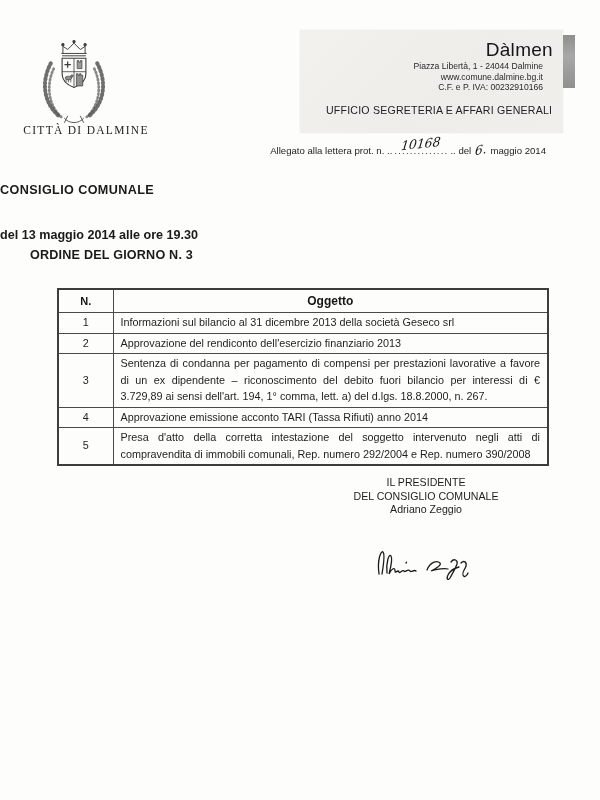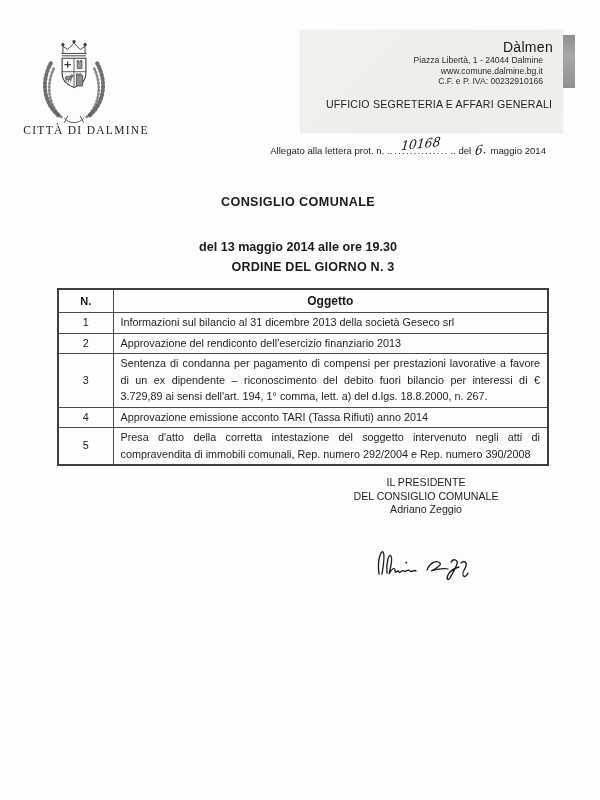--- a/index.html
+++ b/index.html
@@ -23,21 +23,21 @@
   }
 
   
   .letterhead {
     position:absolute; left:300px; top:30px; width:263px; height:103px;
     background:linear-gradient(135deg,#f2f1ee 0%, #efedea 55%, #f1efec 100%);
     box-shadow:0 0 0 1px rgba(0,0,0,0.02);
   }
   .logo-text {
     margin-top:9px; padding-right:10px; text-align:right;
-    font-size:14px; letter-spacing:0.3px; color:#161616;
+    font-size:19px; letter-spacing:0.3px; color:#161616;
   }
   .addr { padding-right:20px; text-align:right; font-size:8.6px; line-height:10.6px; color:#2a2a2a; }
   .office {
     margin-top:11px; padding-left:26px; 
     font-size:10.6px; letter-spacing:0.2px; color:#222;
   }
   .scan-strip {
     position:absolute; left:563px; top:35px; width:12px; height:53px;
     background:linear-gradient(180deg,#8f8f8f,#a8a8a8 40%,#909090);
   }
@@ -52,21 +52,21 @@
     font-family:"DejaVu Serif", serif; font-style:italic;
     font-size:12.5px; color:#161616;
     transform:rotate(-6deg) skewX(-12deg);
   }
   .prot-slot { position:relative; display:inline-block; margin:0 2px; }
   .prot-dots { letter-spacing:1.2px; color:#333; }
   .prot-num { position:absolute; left:7px; top:-9px; }
   .day-num { transform:rotate(-10deg) skewX(-14deg); margin:0 1px; }
 
   
-  .h-title { position:absolute; left:0; width:596px; text-align:center; font-weight:bold; font-size:12.6px; color:#1a1a1a;margin-top:12px; }
+  .h-title { position:absolute; left:0; width:596px; text-align:left; font-weight:bold; font-size:12.6px; color:#1a1a1a; }
   .t1 { top:183px; letter-spacing:0.4px; }
   .t2 { top:228px; }
   .t3 { top:248px; letter-spacing:0.2px;padding-left:30px; }
 
   
   .agenda { position:absolute; left:57px; top:288px; width:492px; border-collapse:collapse; }
   .agenda th, .agenda td { border:1px solid #4a4a4a; }
   .agenda { border:2px solid #3d3d3d; }
   .agenda th { font-size:12px; font-weight:bold; padding:4px 6px; text-align:center; color:#161616; }
   .agenda th.num-col { font-size:11px; }

